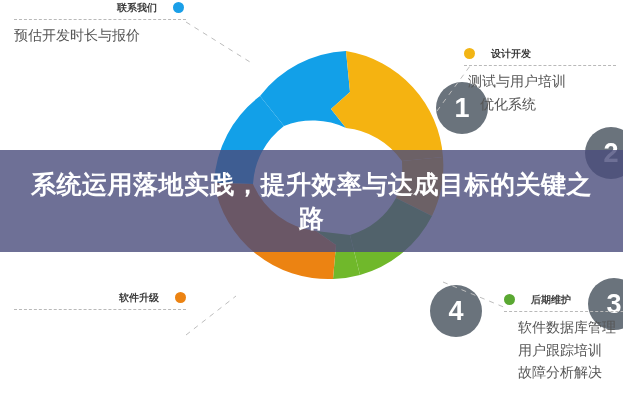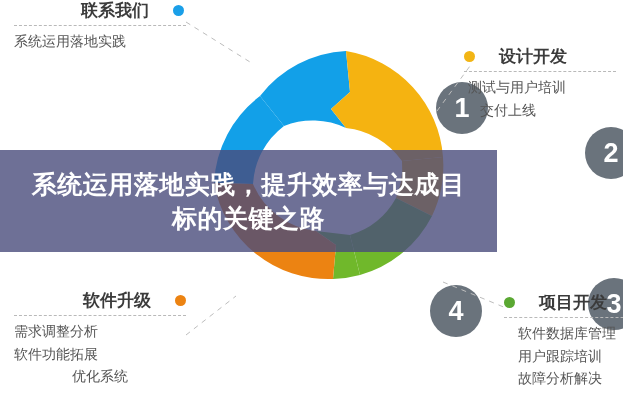--- a/index.html
+++ b/index.html
@@ -23,22 +23,22 @@
     box-shadow:0 0 0 0 rgba(0,0,0,0);
   }
   #num1{left:236px;top:47px;width:52px;height:52px;}
   #num2{left:385px;top:92px;width:52px;height:52px;}
   #num3{left:388px;top:243px;width:52px;height:52px;}
   #num4{left:230px;top:250px;width:52px;height:52px;}
 
   
   .block{position:absolute;}
   .block .head{
-    display:flex;align-items:center;gap:24px;
-    font-size:17px;font-weight:bold;color:#3b3b3b;
+    display:flex;align-items:center;gap:16px;
+    font-size:10px;font-weight:bold;color:#3b3b3b;
     line-height:1;white-space:nowrap;
   }
   .block.right .head{justify-content:flex-start;}
   .block.left .head{justify-content:flex-end;}
   .dot{width:11px;height:11px;border-radius:50%;flex:0 0 auto;}
   .rule{
     height:0;border-top:1px dashed #b9b9b9;margin-top:6px;margin-bottom:4px;
   }
   .block ul{list-style:none;margin:0;padding:0;}
   .block li{
@@ -53,21 +53,21 @@
   #blk-tl .head{padding-right:2px;}
   #blk-tr{left:464px;top:48px;width:152px;}
   #blk-bl{left:14px;top:292px;width:172px;}
   #blk-br{left:504px;top:294px;width:150px;}
 
   
   #connectors{position:absolute;inset:0;width:623px;height:400px;pointer-events:none;}
 
   
   #title-band{
-    position:absolute;left:0;top:150px;width:497px;height:102px;
+    position:absolute;left:0;top:150px;width:623px;height:102px;
     background:rgba(74,76,124,0.80);
     display:flex;align-items:center;justify-content:flex-end;
   }
   #title-band h1{
     margin:0;padding:0 26px;
     color:#ffffff;font-size:25px;font-weight:bold;line-height:1.36;
     text-align:center;letter-spacing:0.5px;
     font-family:"Liberation Sans","DejaVu Sans",sans-serif;
   }
 </style>
@@ -146,53 +146,48 @@
     <line x1="443" y1="282" x2="506" y2="308" stroke="#bdbdbd" stroke-width="1" stroke-dasharray="5 5"></line>
   </svg>
 
   <div class="block left" id="blk-tl">
     <div class="head">
       <span>联系我们</span>
       <span class="dot" style="background:#1a9fe8"></span>
     </div>
     <div class="rule"></div>
     <ul>
-      <li class="indent-b">系统运用落地实践</li>
+      <li class="indent-b">预估开发时长与报价</li>
     </ul>
   </div>
 
   <div class="block right" id="blk-tr">
     <div class="head">
       <span class="dot" style="background:#f2b515"></span>
       <span>设计开发</span>
     </div>
     <div class="rule"></div>
     <ul>
       <li style="padding-left:4px">测试与用户培训</li>
-      <li style="padding-left:16px">交付上线</li>
+      <li style="padding-left:16px">优化系统</li>
     </ul>
   </div>
 
   <div class="block left" id="blk-bl">
     <div class="head">
       <span>软件升级</span>
       <span class="dot" style="background:#ec8312"></span>
     </div>
     <div class="rule"></div>
-    <ul>
-      <li class="indent-b">需求调整分析</li>
-      <li class="indent-b">软件功能拓展</li>
-      <li class="indent-a">优化系统</li>
-    </ul>
   </div>
 
   <div class="block right" id="blk-br">
     <div class="head">
       <span class="dot" style="background:#5aa832"></span>
-      <span>项目开发</span>
+      <span>后期维护</span>
     </div>
     <div class="rule"></div>
     <ul>
       <li style="padding-left:14px">软件数据库管理</li>
       <li style="padding-left:14px">用户跟踪培训</li>
       <li style="padding-left:14px">故障分析解决</li>
     </ul>
   </div>
 
   <div id="title-band">

